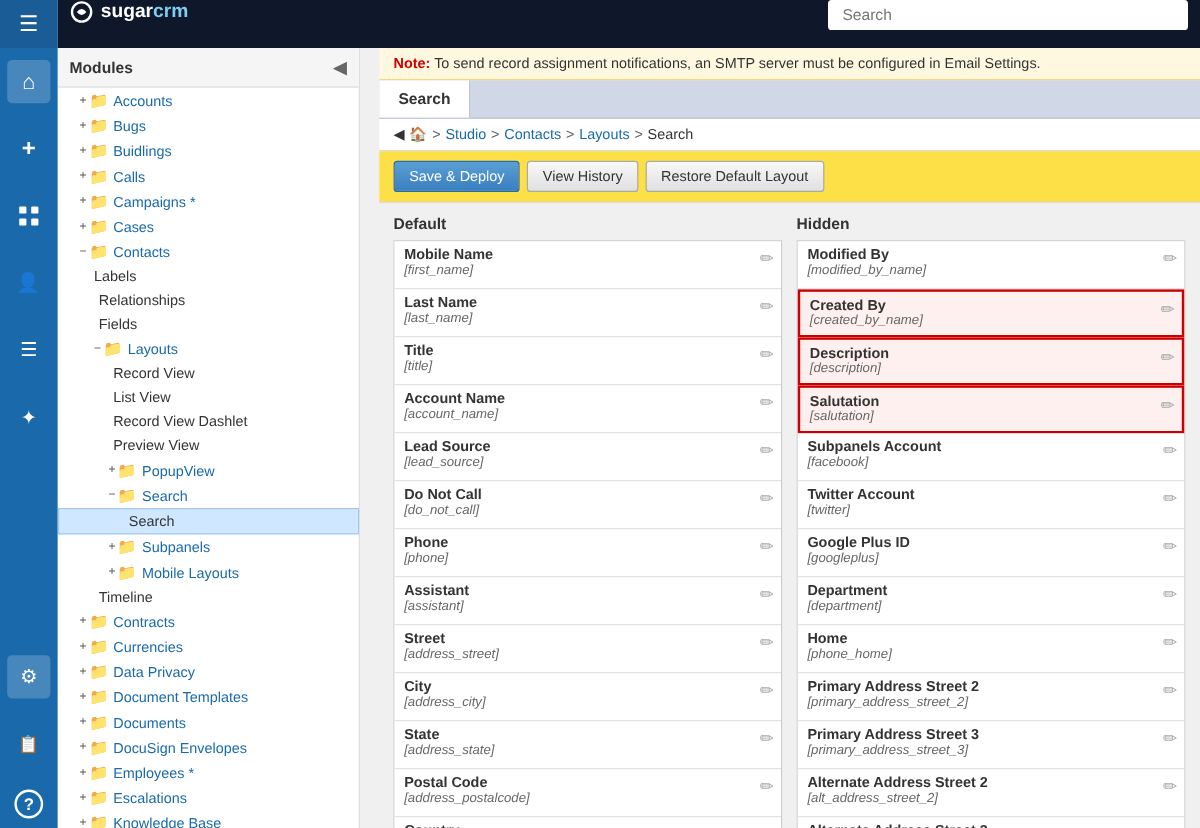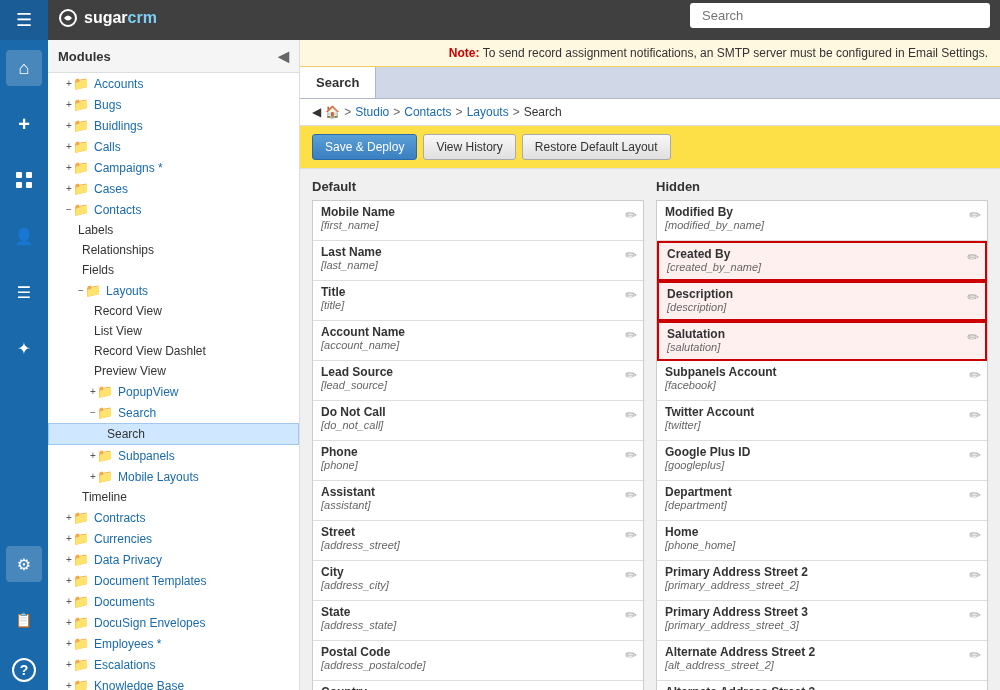--- a/index.html
+++ b/index.html
@@ -41,25 +41,25 @@
     
     .main-wrapper {
       display: flex;
       flex-direction: column;
       flex: 1;
       overflow: hidden;
     }
 
     
     .header {
-      background: #404040;
+      background: #0f172a;
       height: 40px;
       display: flex;
-      align-items: flex-end;
-      padding: 12px 10px;
+      align-items: flex-start;
+      padding: 0 10px;
       flex-shrink: 0;
     }
     .logo {
       display: flex;
       align-items: center;
       color: white;
       font-size: 16px;
       font-weight: bold;
       margin-right: auto;
     }
@@ -71,20 +71,21 @@
       width: 300px;
       font-size: 13px;
       color: #999;
     }
 
     
     .content-area {
       display: flex;
       flex: 1;
       overflow: hidden;
+      gap: 16px;
     }
 
     
     .sidebar {
       width: 252px;
       background: white;
       border-right: 1px solid #ddd;
       display: flex;
       flex-direction: column;
       flex-shrink: 0;
@@ -153,21 +154,20 @@
     }
 
     
     .alert-bar {
       background: #fff8e0;
       border-bottom: 1px solid #f0d060;
       padding: 6px 12px;
       font-size: 12px;
       color: #333;
       flex-shrink: 0;
-      text-align: right;
     }
     .alert-bar strong { color: #cc0000; }
 
     
     .tab-bar {
       background: #d0d8e8;
       border-bottom: 1px solid #b0b8c8;
       display: flex;
       align-items: stretch;
       flex-shrink: 0;

